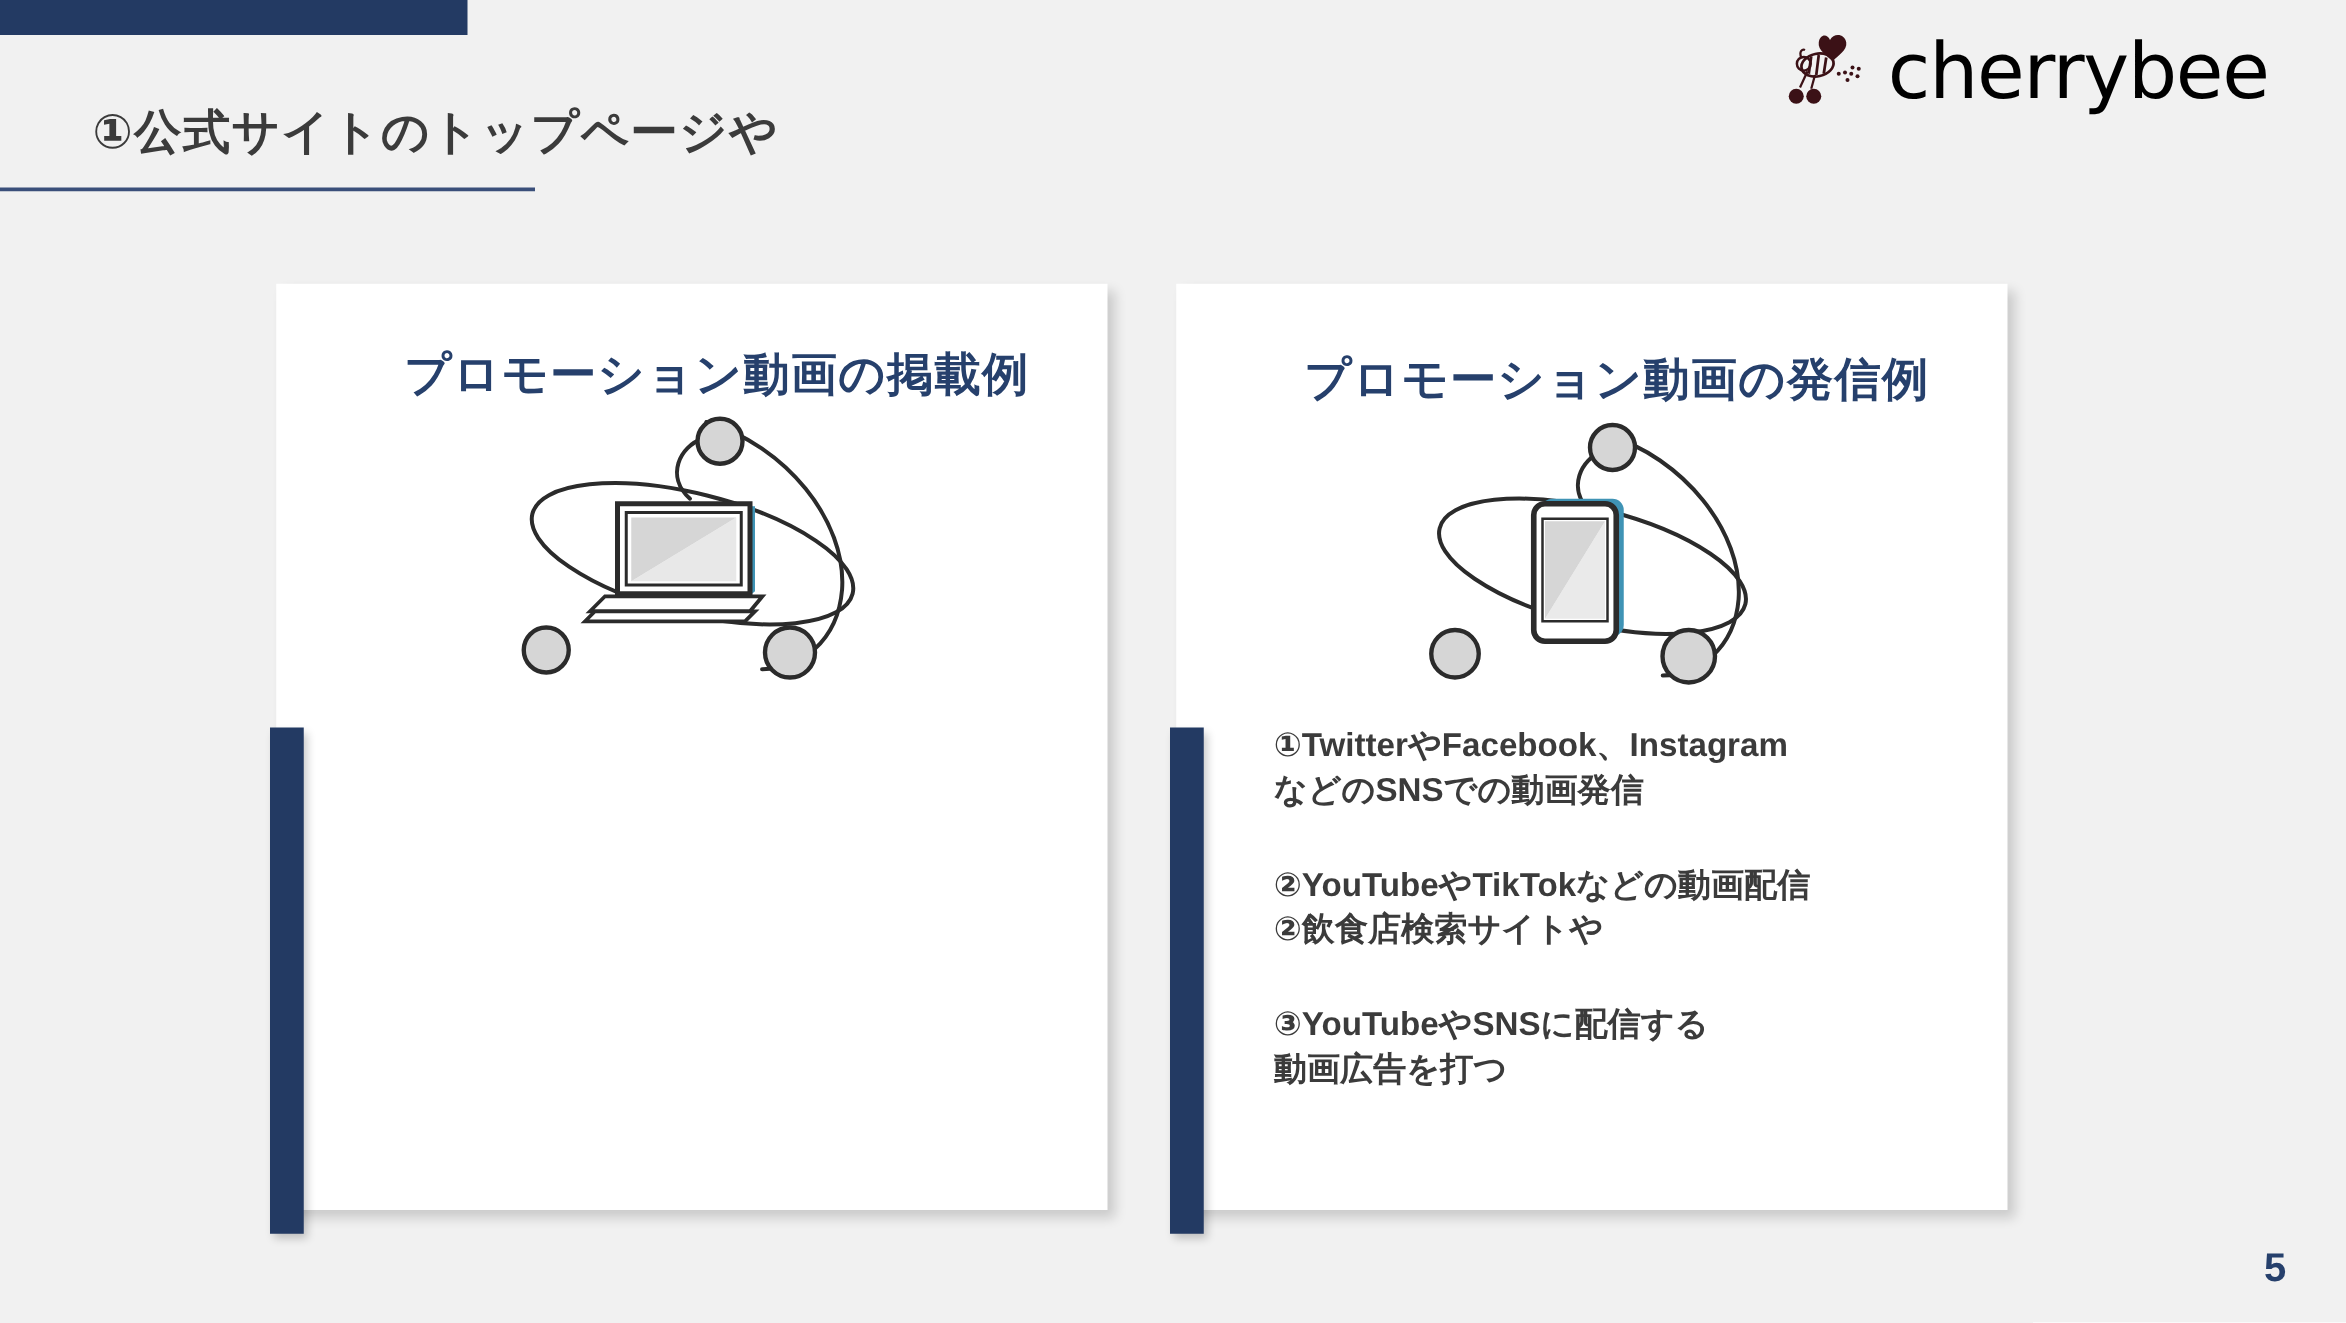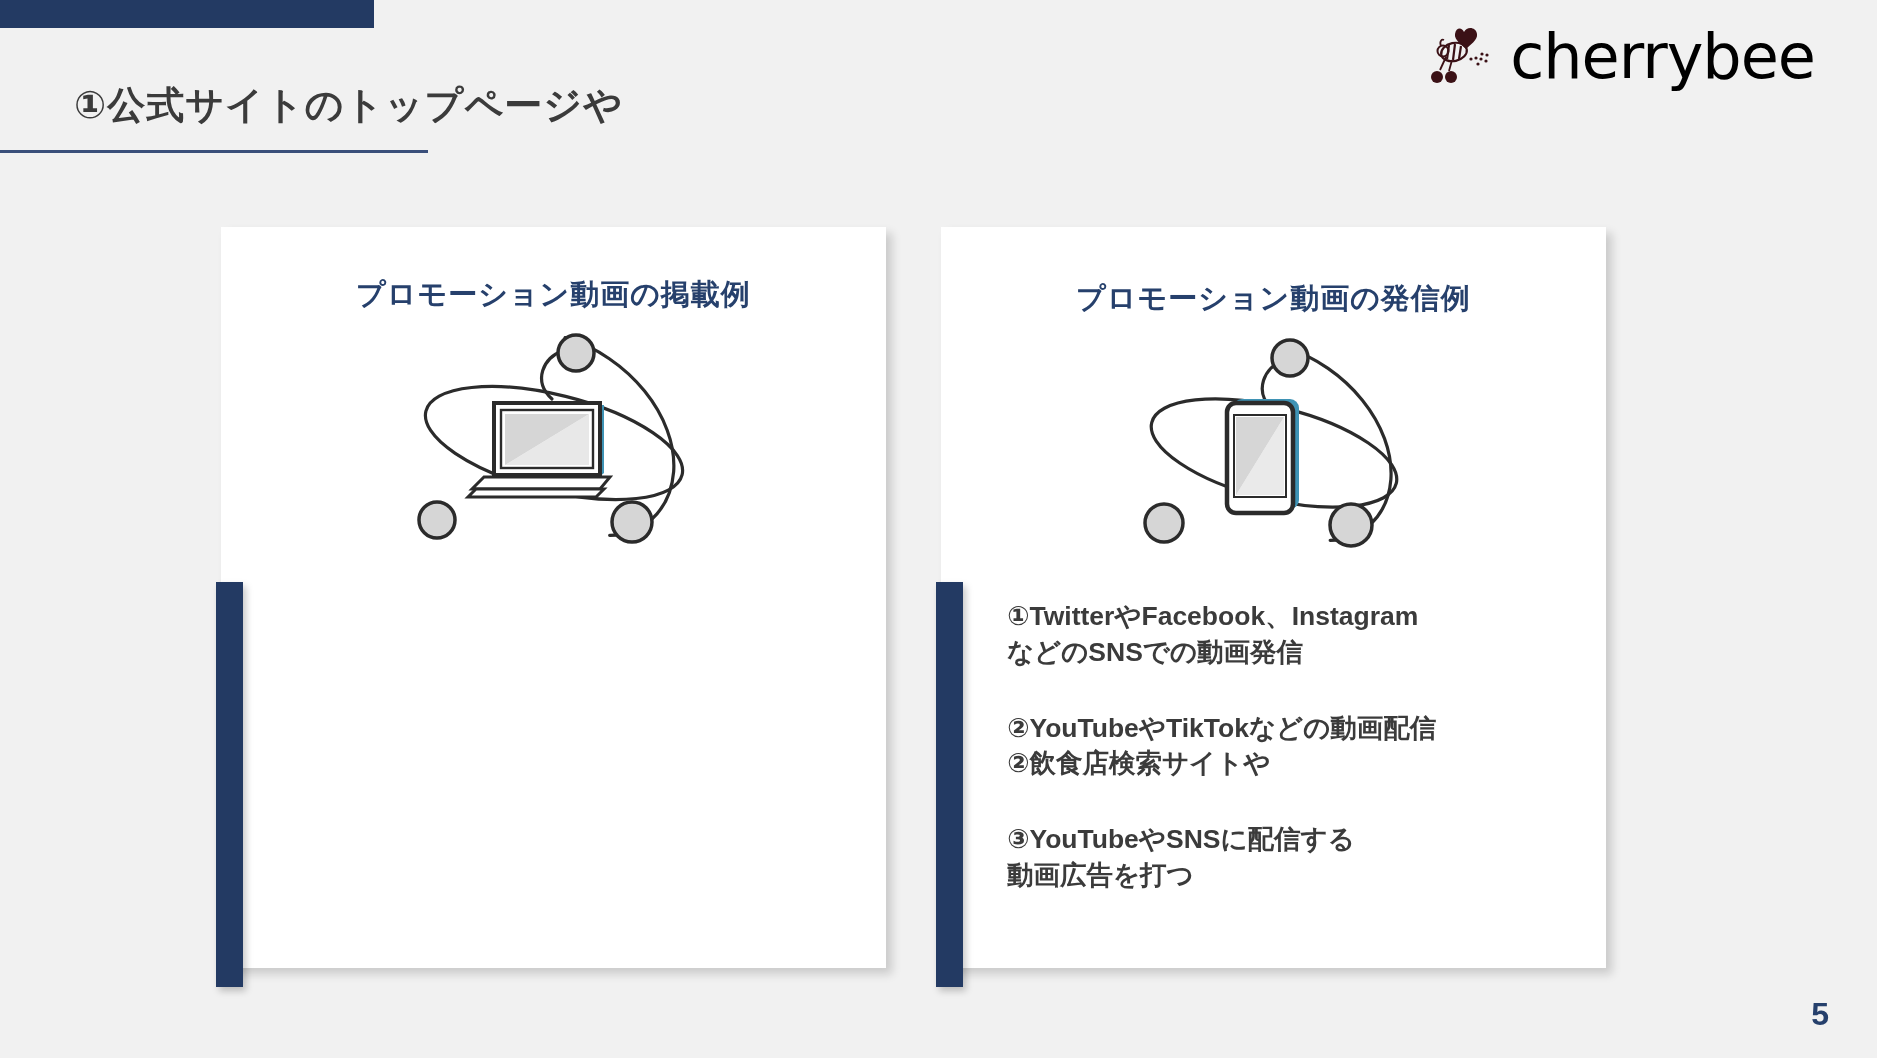--- a/index.html
+++ b/index.html
@@ -93,45 +93,46 @@
     background: #233a63;
     box-shadow: 3px 4px 7px rgba(0,0,0,0.22);
   }
 
   .card-heading {
     position: absolute;
     top: 48px;
     left: 0;
     width: 100%;
     text-align: center;
-    font-size: 29px;
+    font-size: 37px;
     font-weight: 700;
     color: #26406c;
     letter-spacing: 1px;
+    padding-left: 20px;
   }
   #card-right .card-heading { top: 52px; font-family: Liberation Serif, serif; }
 
   .card-art {
     position: absolute;
     top: 100px;
     left: 0;
     width: 100%;
     display: flex;
     justify-content: center;
   }
   #card-left  .card-art { top: 92px; }
   #card-right .card-art { top: 98px; }
 
   .bullet-list {
     position: absolute;
     left: 63px;
     top: 358px;
     width: 580px;
   }
-  #card-right .bullet-list { left: 66px; top: 352px; margin-top: 20px; }
+  #card-right .bullet-list { left: 78px; top: 352px; }
 
   .bullet-item {
     font-size: 26.5px;
     font-weight: 700;
     color: #3b3b3b;
     line-height: 1.35;
     margin-bottom: 40px;
     white-space: pre-line;
   }
   .bullet-item:last-child { margin-bottom: 0; }

